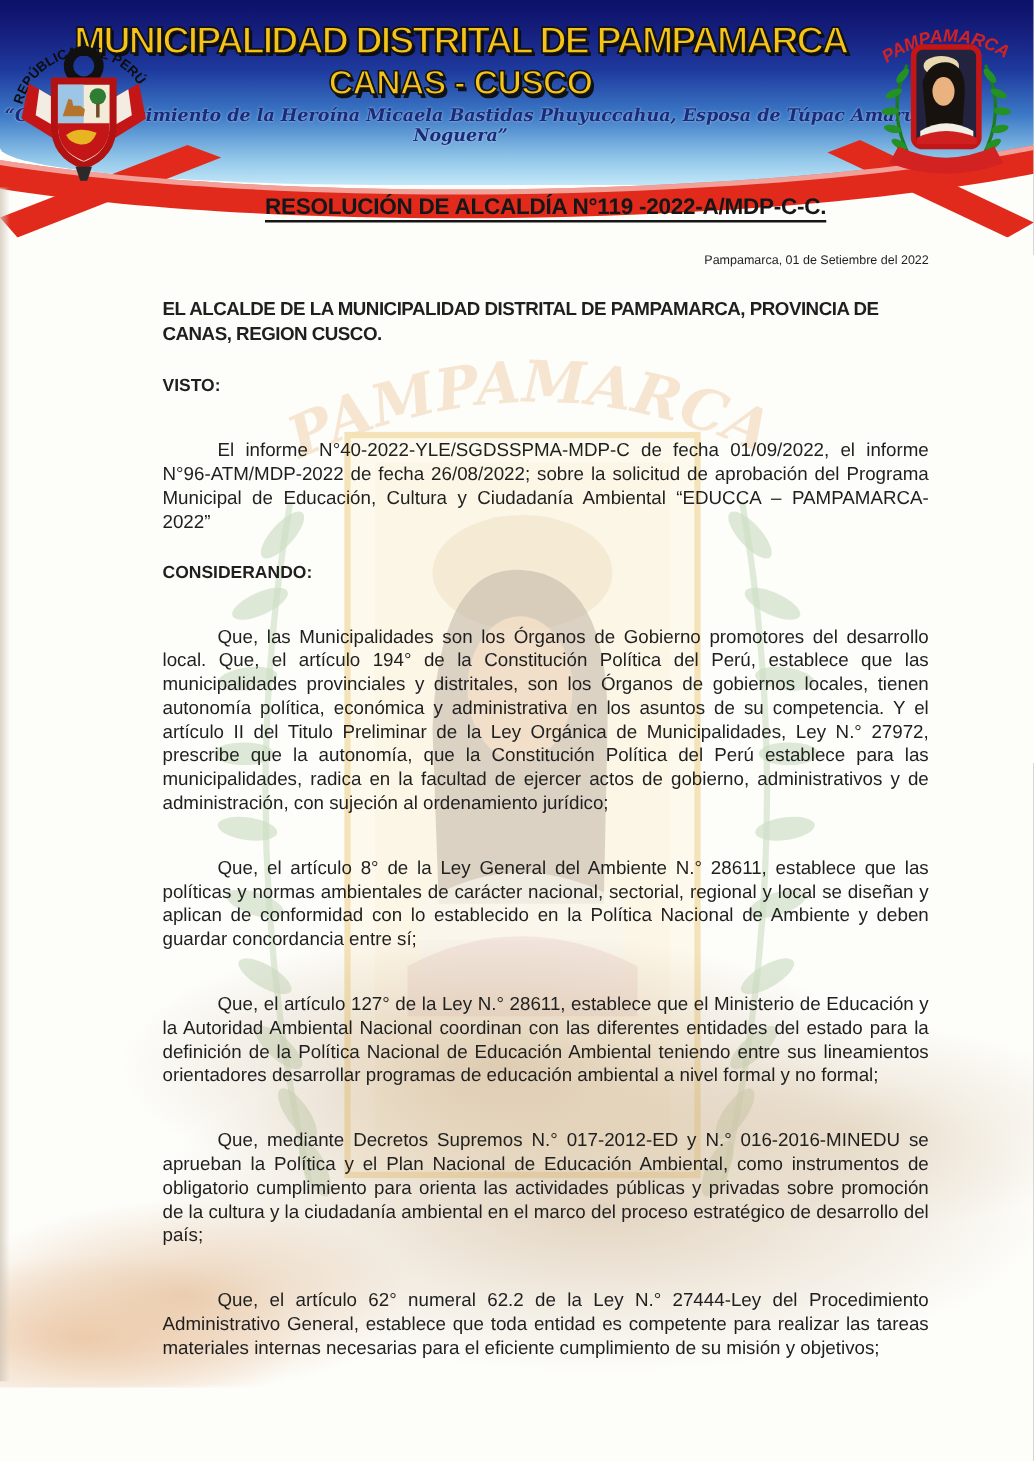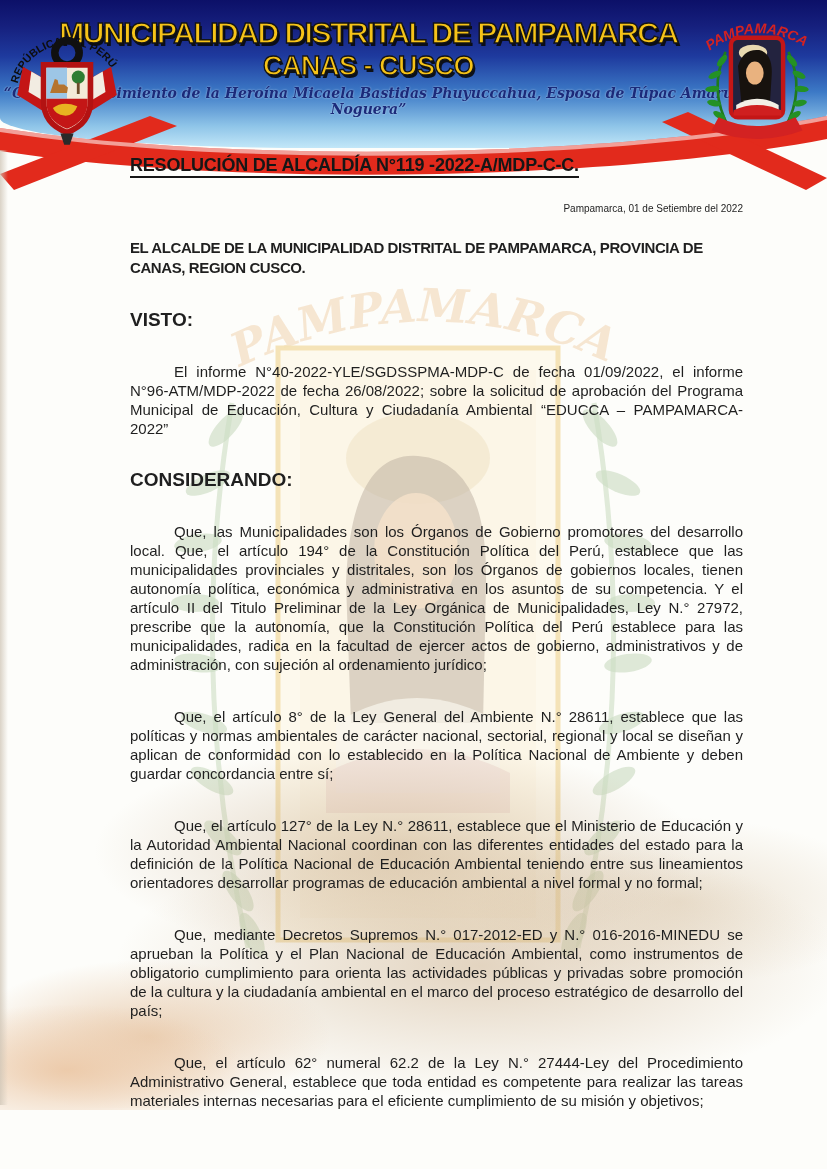--- a/index.html
+++ b/index.html
@@ -57,25 +57,25 @@
   .scan-edge {
     position:absolute; left:0; top:150px; width:8px; height:955px; z-index:2; pointer-events:none;
     background:linear-gradient(90deg,#cfc5b6,rgba(207,197,182,0)); opacity:.75;
   }
 
   
   .content {
     position:absolute; top:156px; left:130px; width:613px; z-index:3;
     color:#1f1f1f; font-size:15px; line-height:19px;
   }
-  .doc-title { font-size:18px; font-weight:bold; color:#161616; }
+  .doc-title { text-align:center; font-size:18px; font-weight:bold; color:#161616; }
   .doc-title span { border-bottom:2px solid #161616; padding-bottom:1px; letter-spacing:-0.2px; }
   .dateline { text-align:right; margin-top:24px; font-size:10px; }
   .addressee { margin-top:20px; font-weight:bold; font-size:15px; letter-spacing:-0.4px; line-height:20px; }
-  .section-label { margin-top:32px; font-weight:bold; font-size:19px; }
+  .section-label { margin-top:21px; font-weight:bold; font-size:14px; }
   .para { margin-top:33px; text-align:justify; text-indent:44px; }
 
   
   .footer {
     position:absolute; top:1102px; left:0; width:827px; height:67px; z-index:4;
     border-top:5px solid #0c0c0c; overflow:hidden;
     background:linear-gradient(90deg,#12539e 0%,#2f86d4 22%,#55aaee 50%,#2f86d4 78%,#0f4d96 100%);
     box-shadow:inset 0 10px 18px rgba(8,20,80,.35), inset 0 -14px 18px rgba(8,20,80,.35);
   }
   .footer-slogan {

